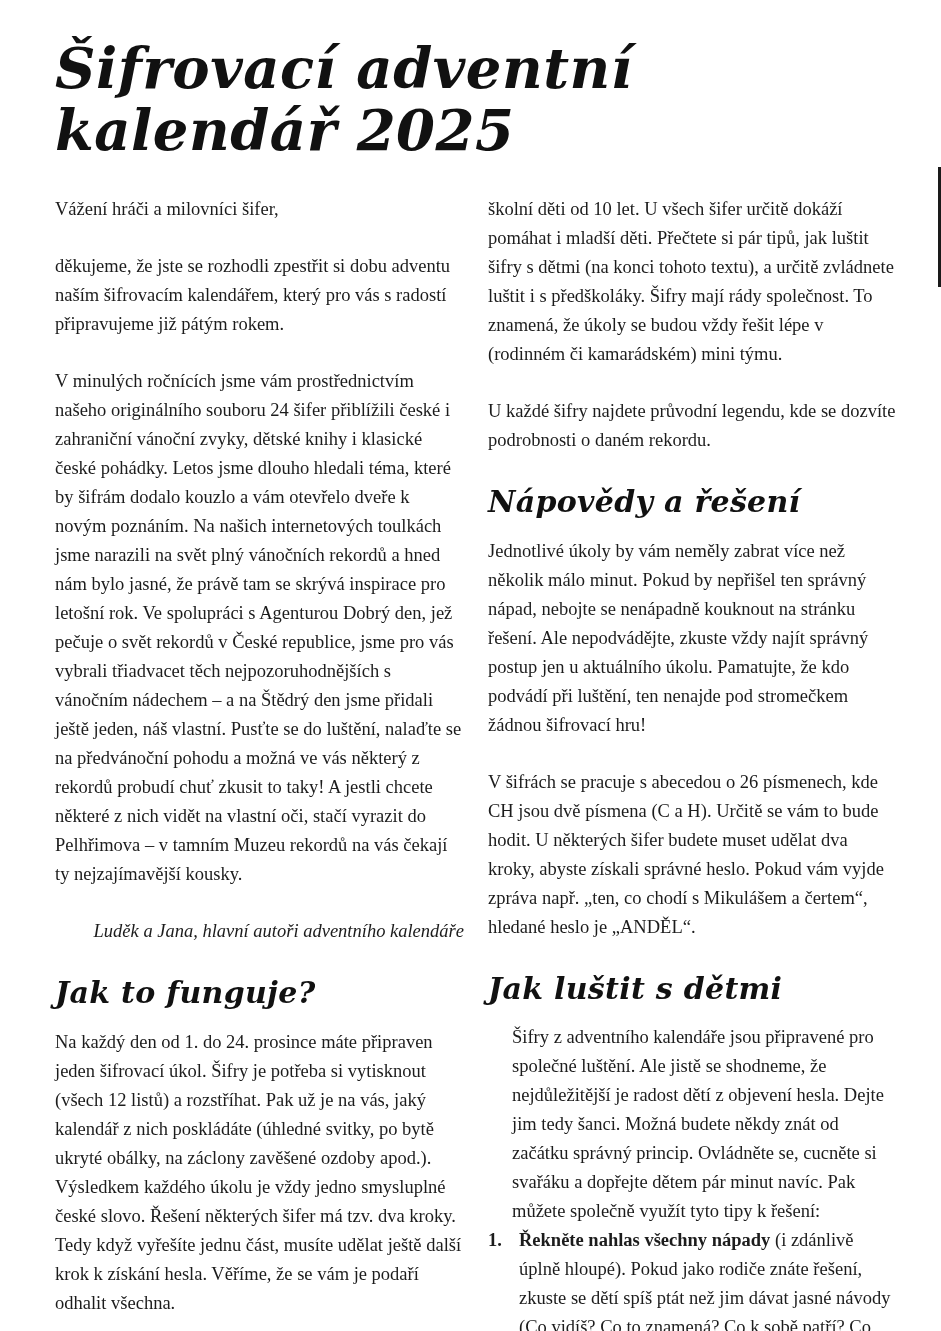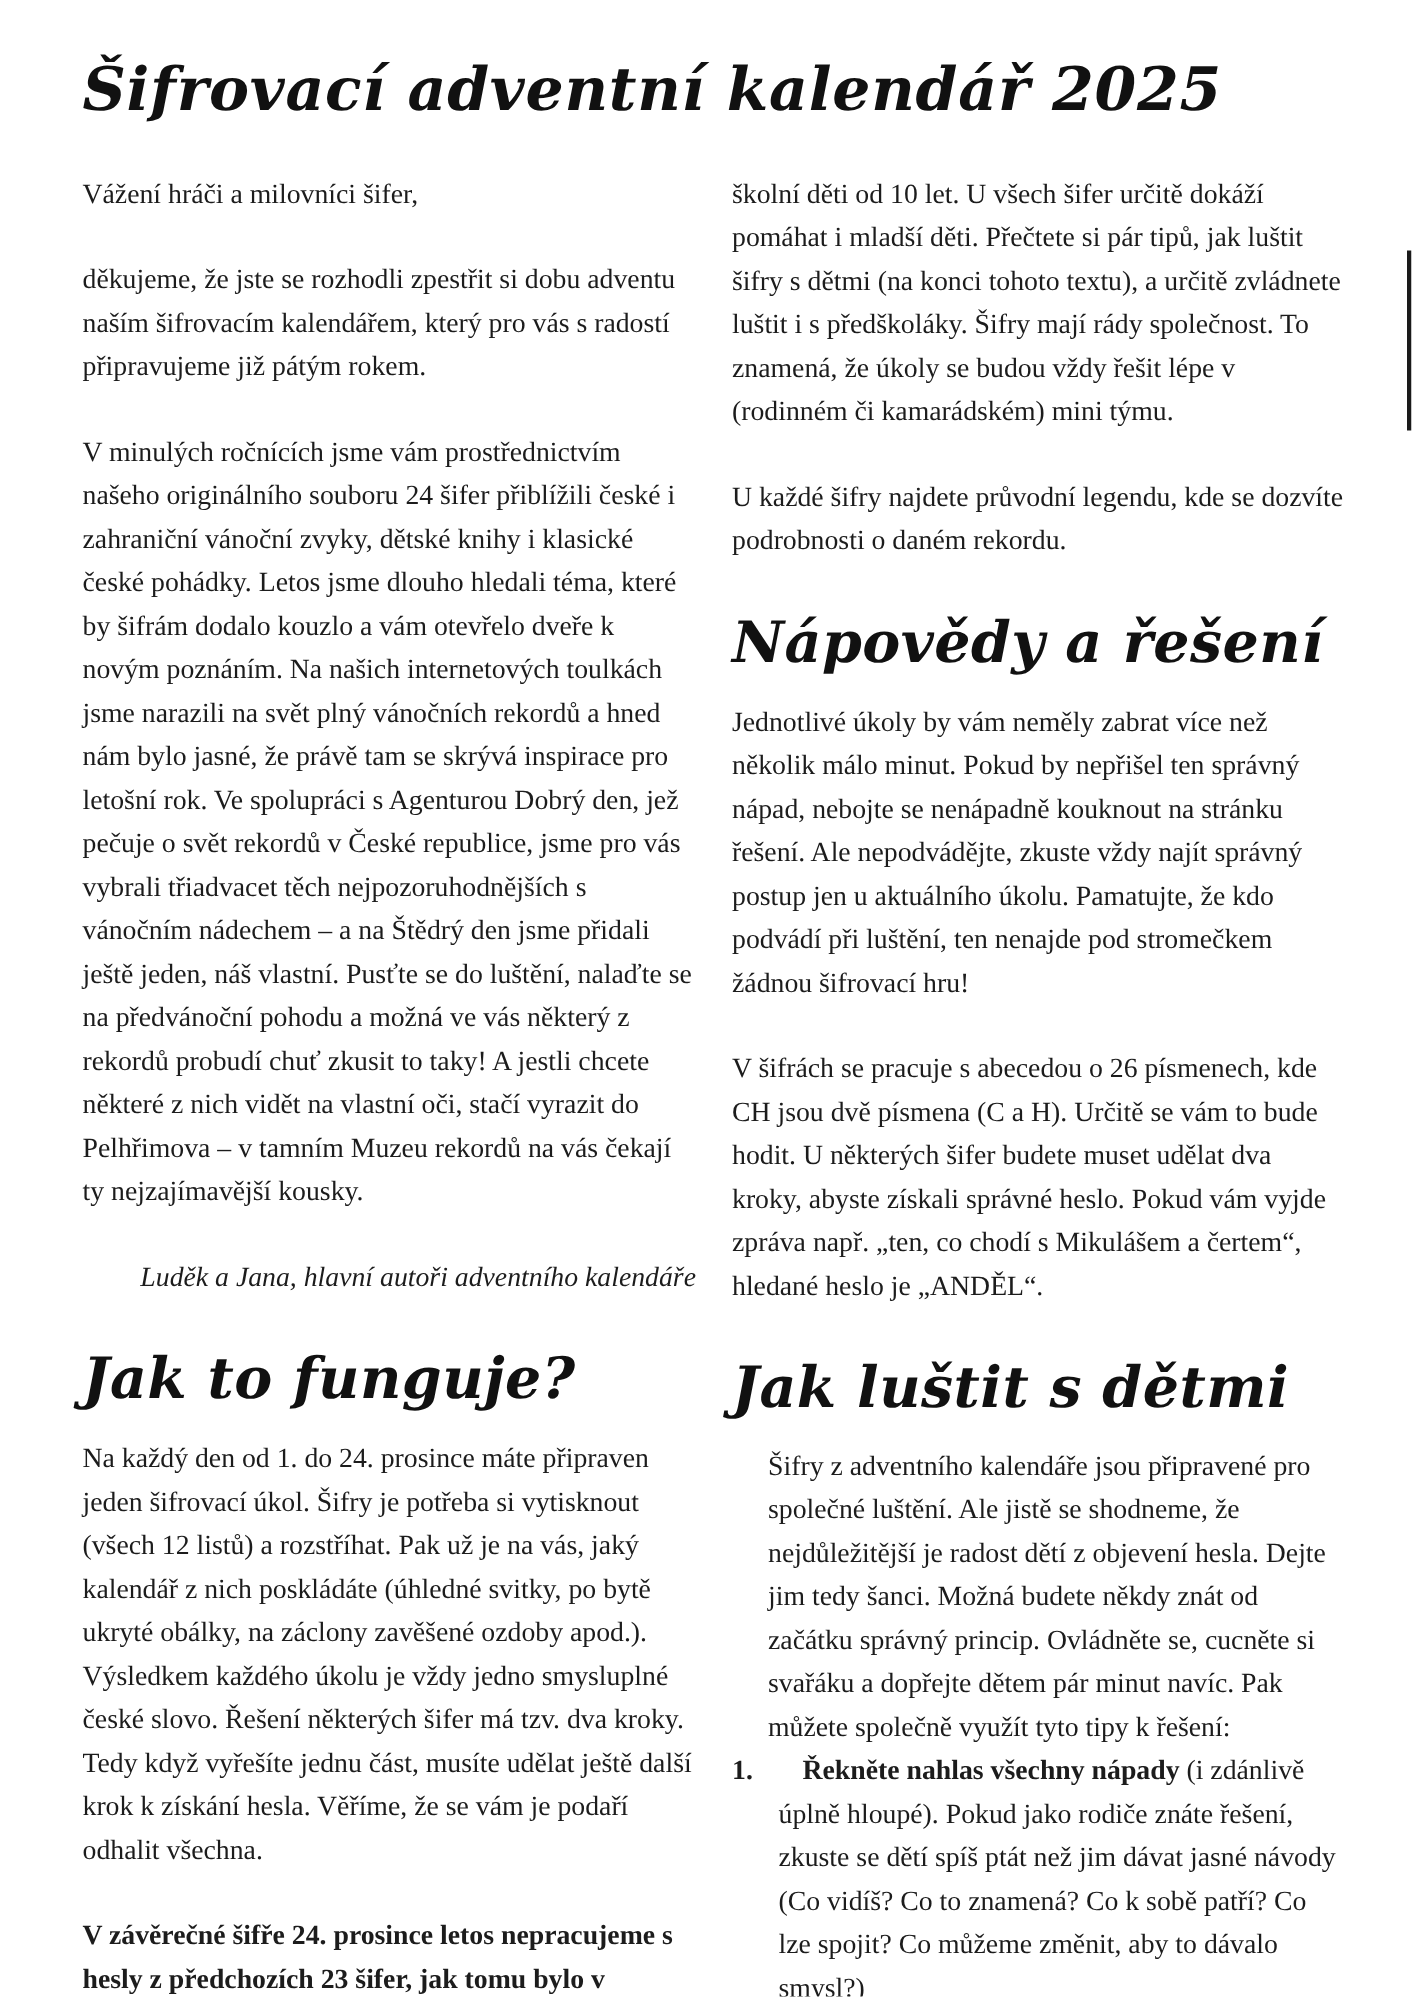--- a/index.html
+++ b/index.html
@@ -7,36 +7,36 @@
     width: 941px; height: 1331px;
     background: #ffffff;
     color: #1c1c1c;
     font-family: "Liberation Serif", serif;
   }
   .page { position: relative; width: 941px; height: 1331px; overflow: hidden; background:#fff; }
   .content { position: absolute; left: 55px; top: 38px; width: 842px; }
   .title {
     font-family: "DejaVu Serif", serif;
     font-style: italic; font-weight: 700;
-    font-size: 40px; line-height: 1.1;
+    font-size: 56px; line-height: 1.1;
     margin: 0 0 34px 0; letter-spacing: 0.5px;
     color: #111;
   }
   .columns { display: flex; gap: 24px; }
   .col { width: 409px; font-size: 18.5px; line-height: 29px; text-align: left; }
   .col p { margin: 0 0 28px 0; }
   .sig { text-align: right; font-style: italic; margin: 0 0 8px 0; }
   .heading {
     font-family: "DejaVu Serif", serif;
     font-style: italic; font-weight: 700;
-    font-size: 38px; line-height: 1.25;
+    font-size: 30px; line-height: 1.25;
     margin: 4px 0 16px 0; color: #111;
     letter-spacing: 0.3px;
   }
-  .bold { font-weight: 700; margin-left: 16px; }
+  .bold { font-weight: 700; }
   .note-title { margin: 0 !important; font-weight: 700; }
   .note-body { font-weight: 400; }
   .tips { margin: 0 0 10px 0; }
   .tip { display: flex; }
   .tip-num { flex: none; width: 31px; font-weight: 700; }
   .tip-text { flex: 1; }
   .scroll-thumb {
     position: absolute; right: 0; top: 167px;
     width: 3px; height: 120px; background: #1a1a1a;
   }

